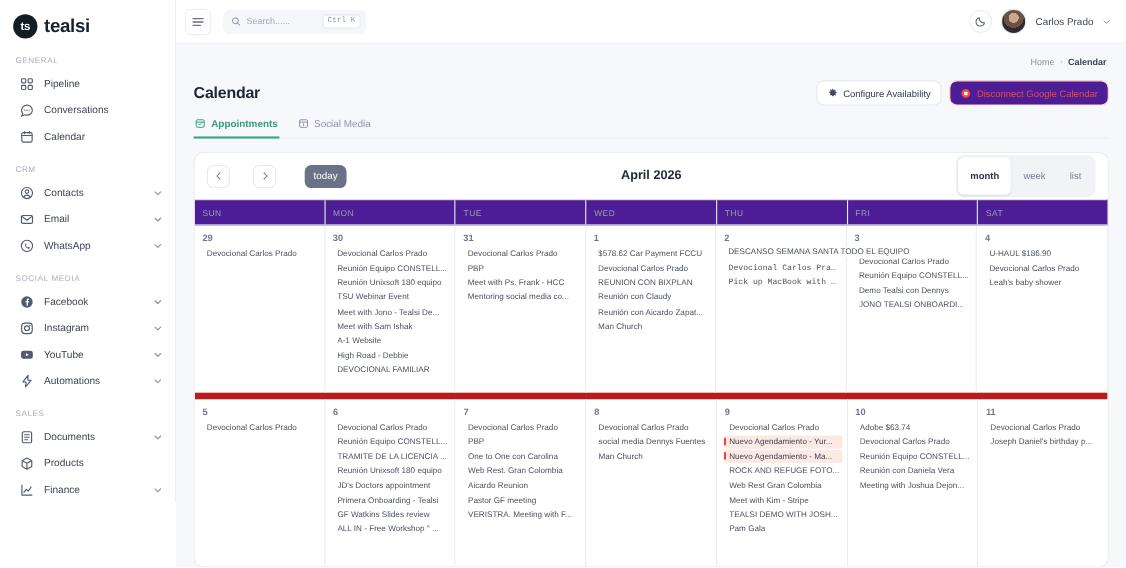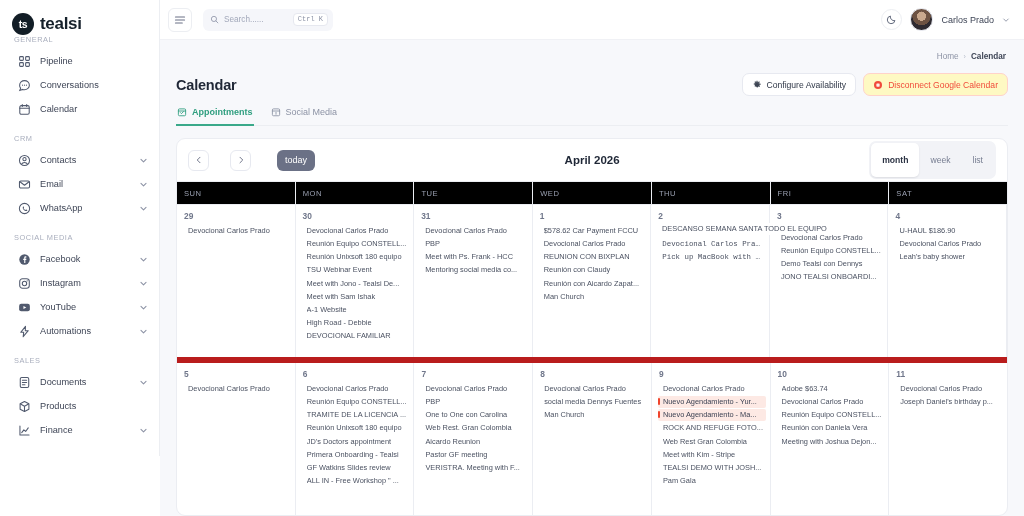--- a/index.html
+++ b/index.html
@@ -25,21 +25,21 @@
   .brand-mark {
     width: 22px; height: 22px; border-radius: 50%;
     background: #121d26; color: #fff;
     font-size: 10.5px; font-weight: bold; letter-spacing: -0.4px;
     display: flex; align-items: center; justify-content: center;
   }
   .brand-text { font-size: 17px; font-weight: bold; color: #16212b; letter-spacing: -0.3px; }
 
   .nav-section {
     font-size: 7.4px; letter-spacing: 0.55px; color: #a9aebd;
-    padding: 0 0 0 14px; margin-bottom: 5px;
+    padding: 0 0 0 14px; margin-top: 15px; margin-bottom: 5px;
     text-transform: uppercase;
   }
   .nav-section.tight { margin-top: 13px; }
   .nav-item {
     display: flex; align-items: center;
     height: 24px; padding: 0 11px 0 18px;
     font-size: 9.2px; color: #3e4556; font-weight: 500;
     cursor: pointer; position: relative;
   }
   .nav-ico {
@@ -106,21 +106,21 @@
 
   .page-head { display: flex; align-items: center; margin-top: 12px; }
   .page-title { font-size: 14.5px; font-weight: bold; color: #1f2736; letter-spacing: -0.2px; }
   .head-actions { margin-left: auto; display: flex; gap: 7px; }
   .btn {
     display: flex; align-items: center; gap: 5px;
     height: 23px; padding: 0 9px; border-radius: 7px;
     font-size: 8.6px; font-weight: 500; cursor: pointer; white-space: nowrap;
   }
   .btn-light { background: #fff; border: 1px solid #e7e9f0; color: #303848; }
-  .btn-danger { background: #fef9c3; border: 1px solid #ffd3ca; color: #f04b3b; }
+  .btn-danger { background: #4c1d95; border: 1px solid #ffd3ca; color: #f04b3b; }
   .btn svg { width: 10px; height: 10px; display: block; }
 
   .tabs { display: flex; gap: 16px; margin-top: 11px; border-bottom: 1px solid #eceef2; }
   .tab {
     display: flex; align-items: center; gap: 5px;
     padding: 0 1px 7px 1px; font-size: 9px; color: #8d93a5; cursor: pointer;
     border-bottom: 2px solid transparent; margin-bottom: -1px; font-weight: 500;
   }
   .tab.active { color: #2f9e7f; border-bottom-color: #3aa98a; font-weight: 600; }
   .tab svg { width: 10px; height: 10px; display: block; }
@@ -144,21 +144,21 @@
     cursor: pointer; margin-left: 5px; font-weight: 500;
   }
   .cal-title { flex: 1 1 auto; text-align: center; font-size: 11.5px; font-weight: bold; color: #1f2736; }
   .view-group { display: flex; background: #f2f3f7; border-radius: 7px; padding: 2px; }
   .view-btn {
     padding: 0 11px; height: 34px; display: flex; align-items: center;
     font-size: 8.6px; color: #767d91; border-radius: 5px; cursor: pointer;
   }
   .view-btn.active { background: #fff; color: #2b3243; font-weight: 600; box-shadow: 0 1px 2px rgba(20,25,40,.10); }
 
-  .dow-row { display: flex; background: #000000; border-top: 1px solid #ebedf2; border-bottom: 1px solid #ebedf2; flex: 0 0 24px; }
+  .dow-row { display: flex; background: #4c1d95; border-top: 1px solid #ebedf2; border-bottom: 1px solid #ebedf2; flex: 0 0 24px; }
   .dow {
     flex: 1 1 0; min-width: 0; font-size: 7.6px; letter-spacing: 0.5px;
     color: #9aa0b1; display: flex; align-items: center; padding-left: 7px;
     border-right: 1px solid #ebedf2;
   }
   .dow:last-child { border-right: none; }
 
   .weeks { flex: 1 1 auto; display: flex; flex-direction: column; overflow: hidden; }
   .week { flex: 1 1 0; display: flex; border-bottom: 6px solid #b91c1c; min-height: 0; position: relative; }
   .week:last-child { border-bottom: none; }

